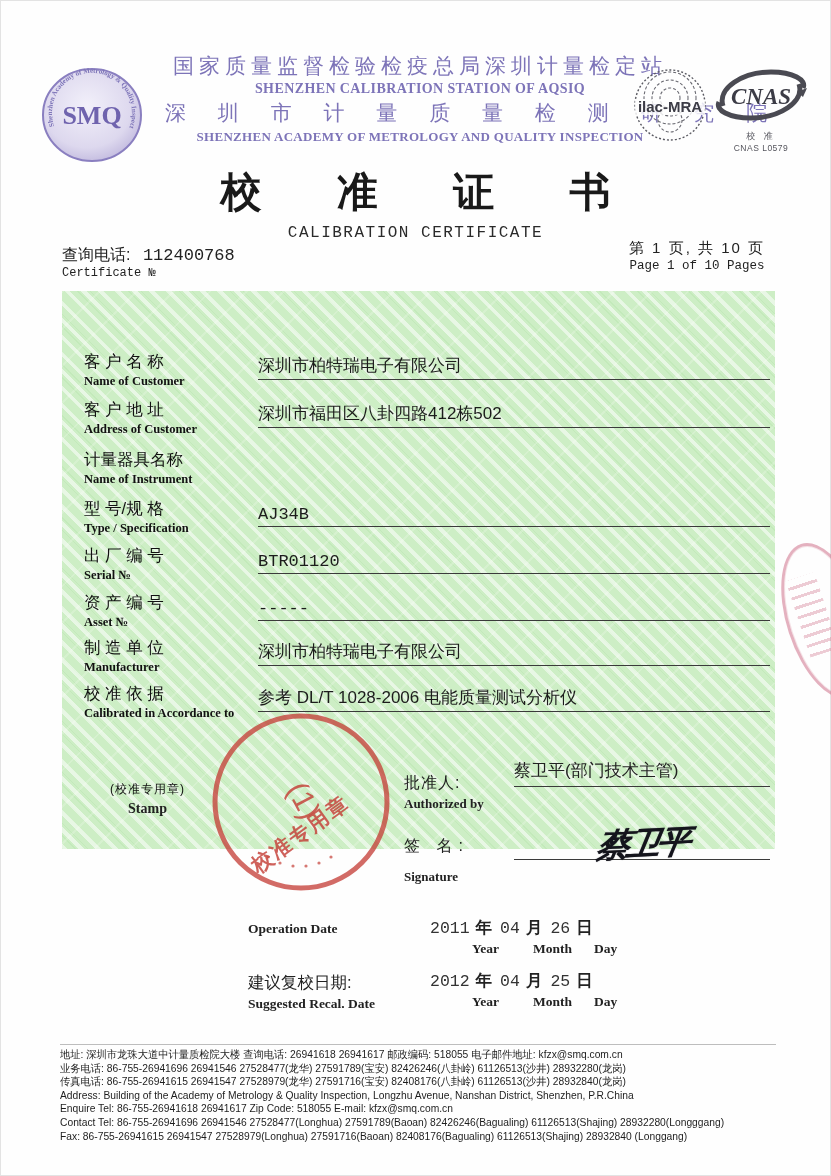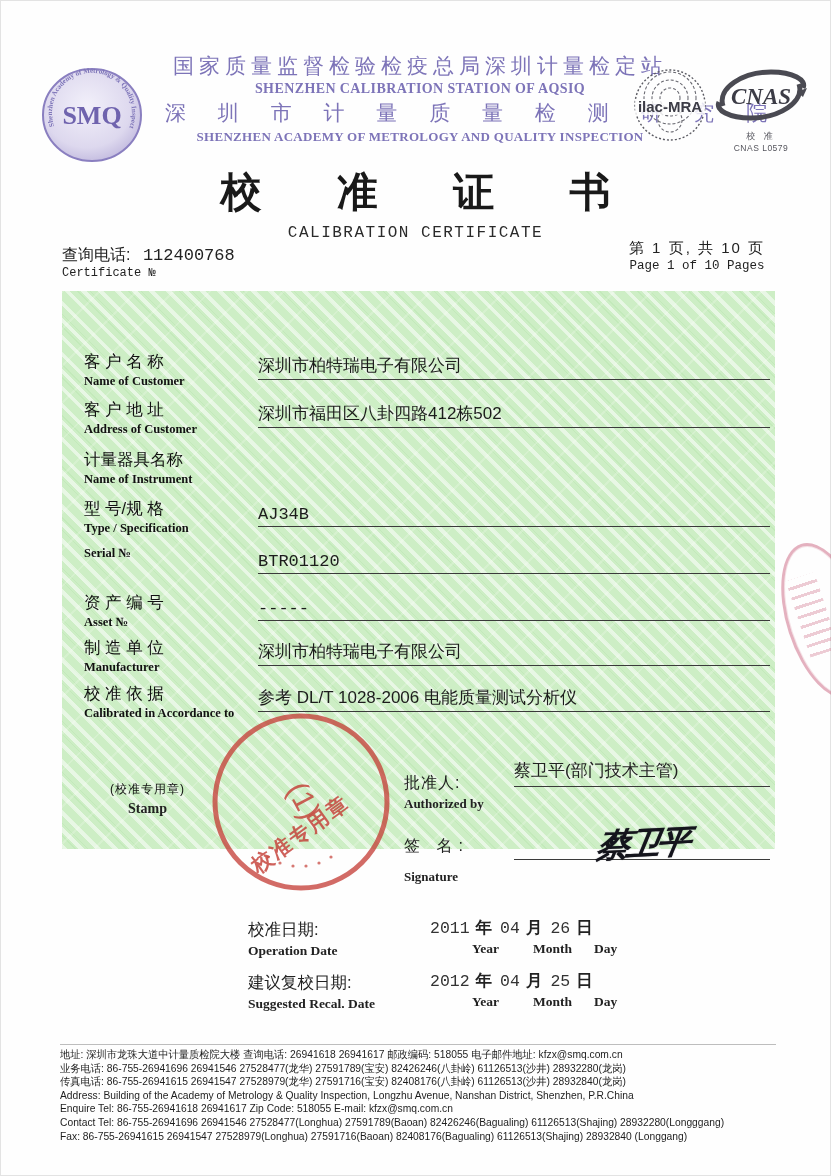--- a/index.html
+++ b/index.html
@@ -198,20 +198,21 @@
   </div>
   <div class="field-row" style="top:207px">
     <div class="f-label">
         <div class="f-label-cn">型 号/规 格</div>
         <div class="f-label-en">Type / Specification</div>
       </div>
     <div class="f-value mono" style="top:-6px">AJ34B</div>
   </div>
   <div class="field-row" style="top:254px">
     <div class="f-label">
+        <div class="f-label-cn">出 厂 编 号</div>
         <div class="f-label-en">Serial  №</div>
       </div>
     <div class="f-value mono" style="top:-6px">BTR01120</div>
   </div>
   <div class="field-row" style="top:301px">
     <div class="f-label">
         <div class="f-label-cn">资 产 编 号</div>
         <div class="f-label-en">Asset  №</div>
       </div>
     <div class="f-value mono" style="top:-6px">-----</div>
@@ -264,21 +265,20 @@
 
   <div class="sign">
     <div class="sign-cn">签  名:</div>
     <div class="sign-en">Signature</div>
   </div>
   <div class="sig-box">
     <div class="sig-script">蔡卫平</div>
   </div>
 
   <div class="date-row" style="top:628px">
-    <div class="d-label-cn">校准日期:</div>
     <div class="d-label-en">Operation Date</div>
     <div class="d-value">
       <span class="d-num">2011</span><span class="d-unit">年</span><span class="d-num">04</span><span class="d-unit">月</span><span class="d-num">26</span><span class="d-unit">日</span>
     </div>
     <div class="d-en">
       <span class="y">Year</span><span class="m">Month</span><span class="d">Day</span>
     </div>
   </div>
   <div class="date-row" style="top:681px">
     <div class="d-label-cn">建议复校日期:</div>

